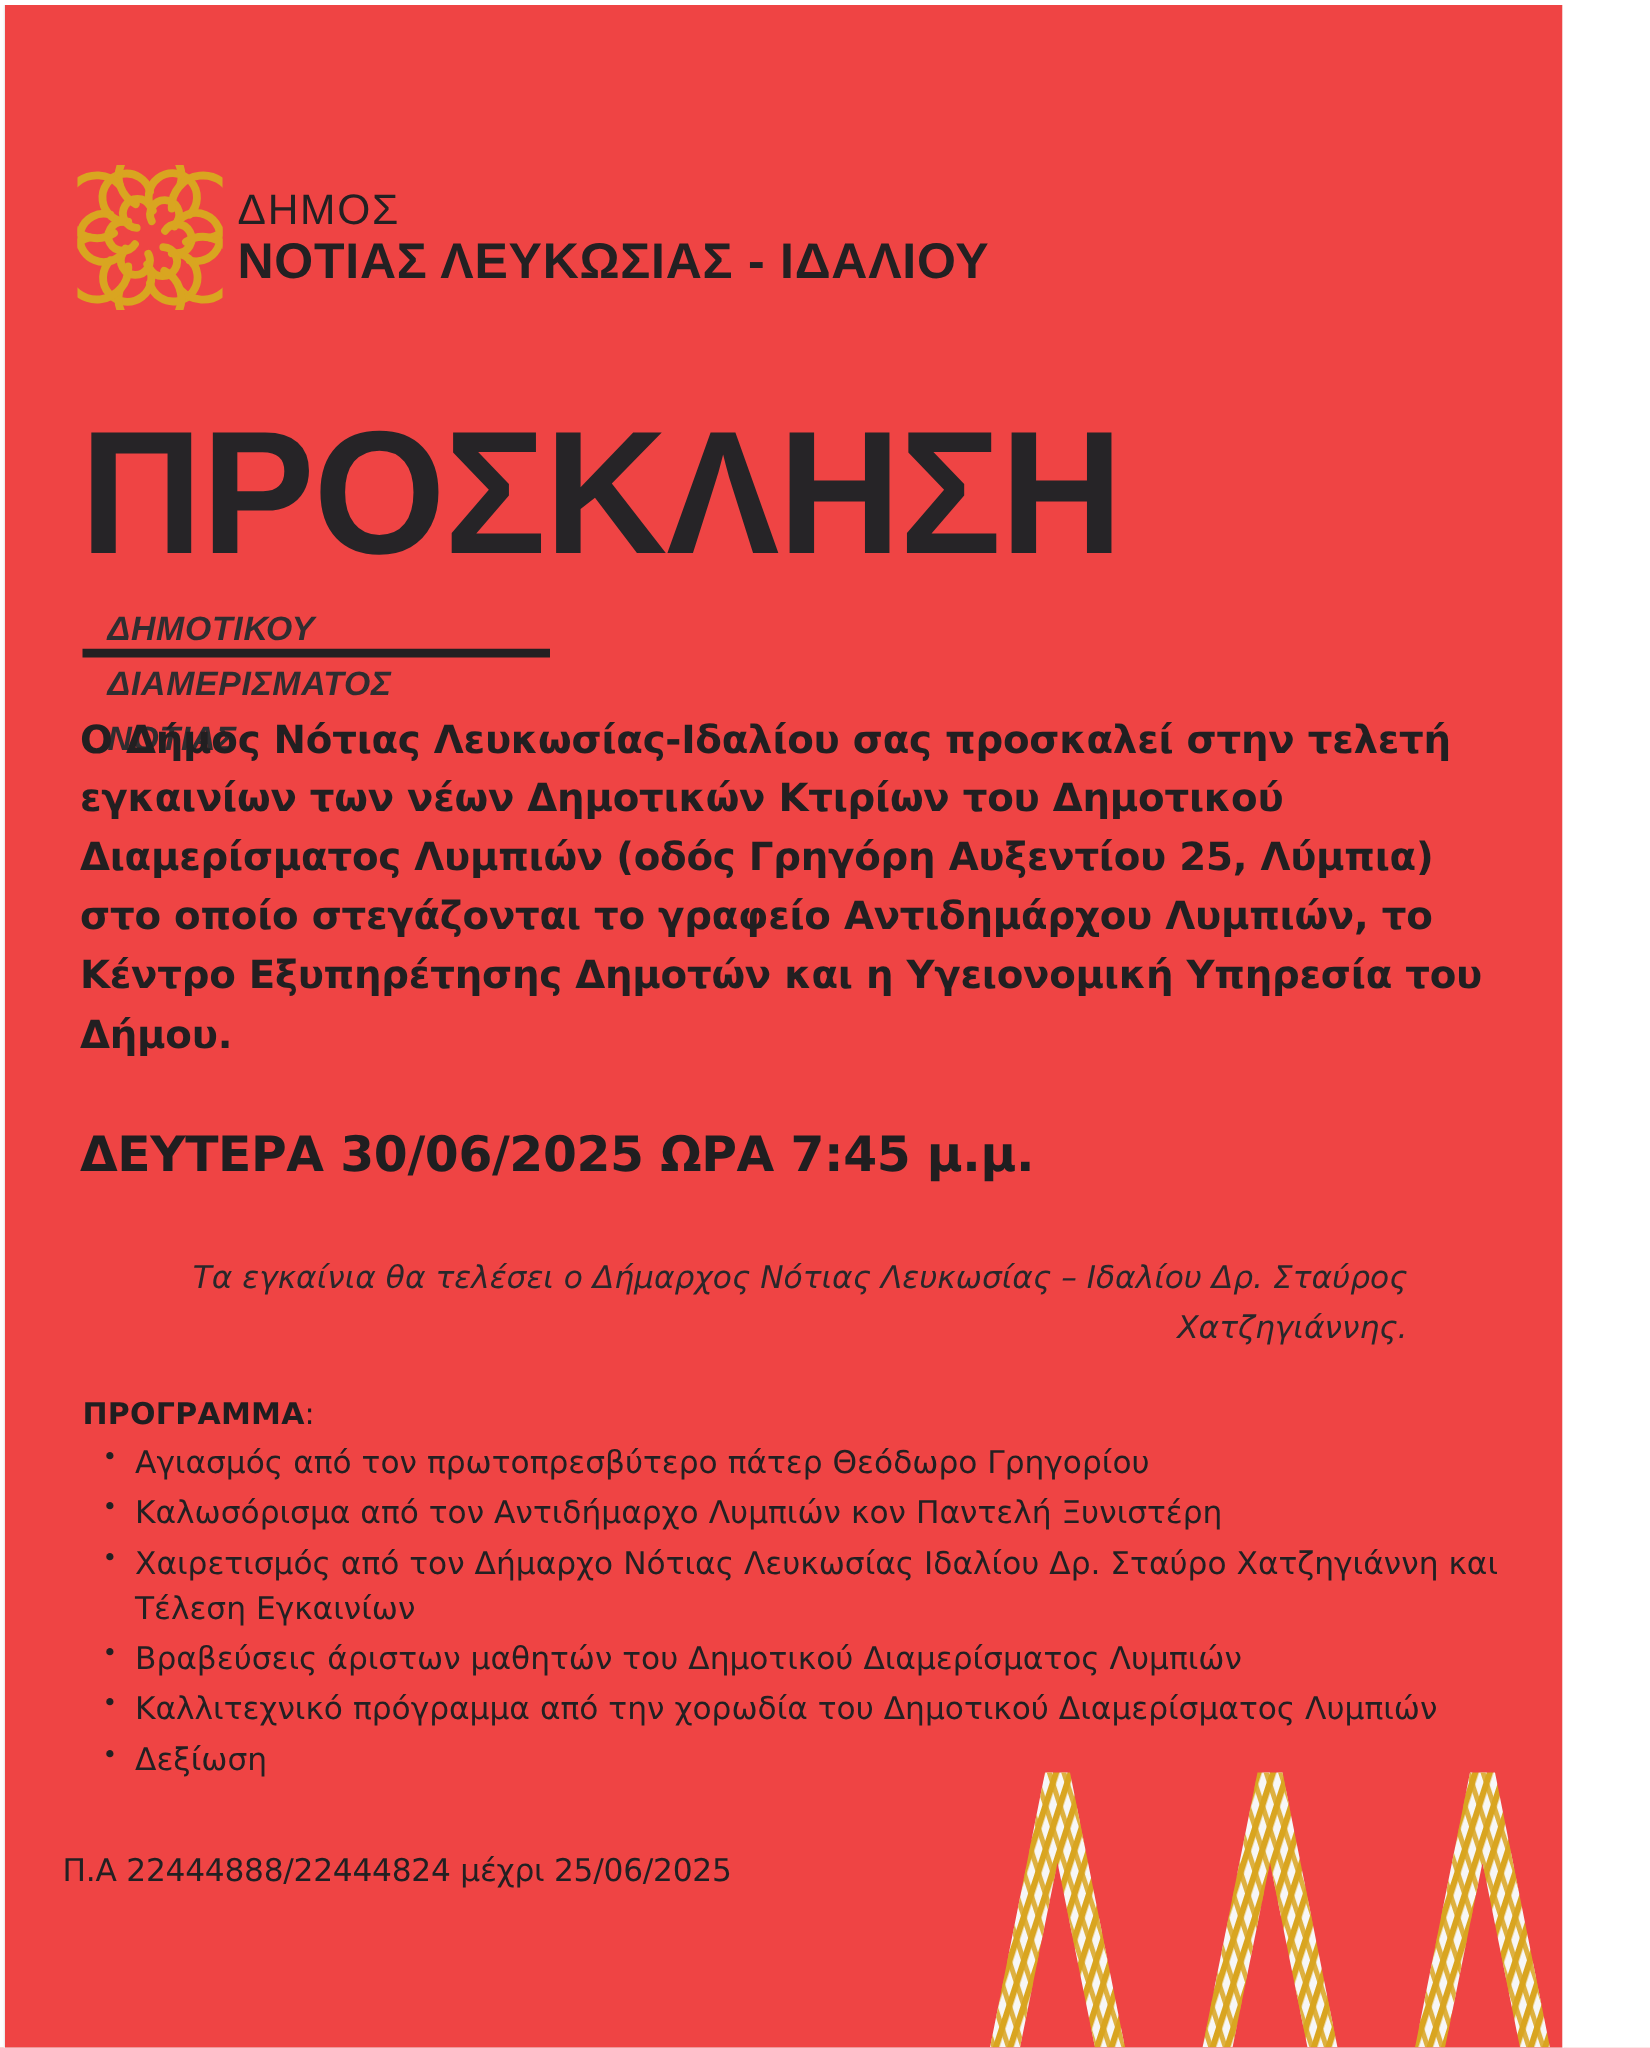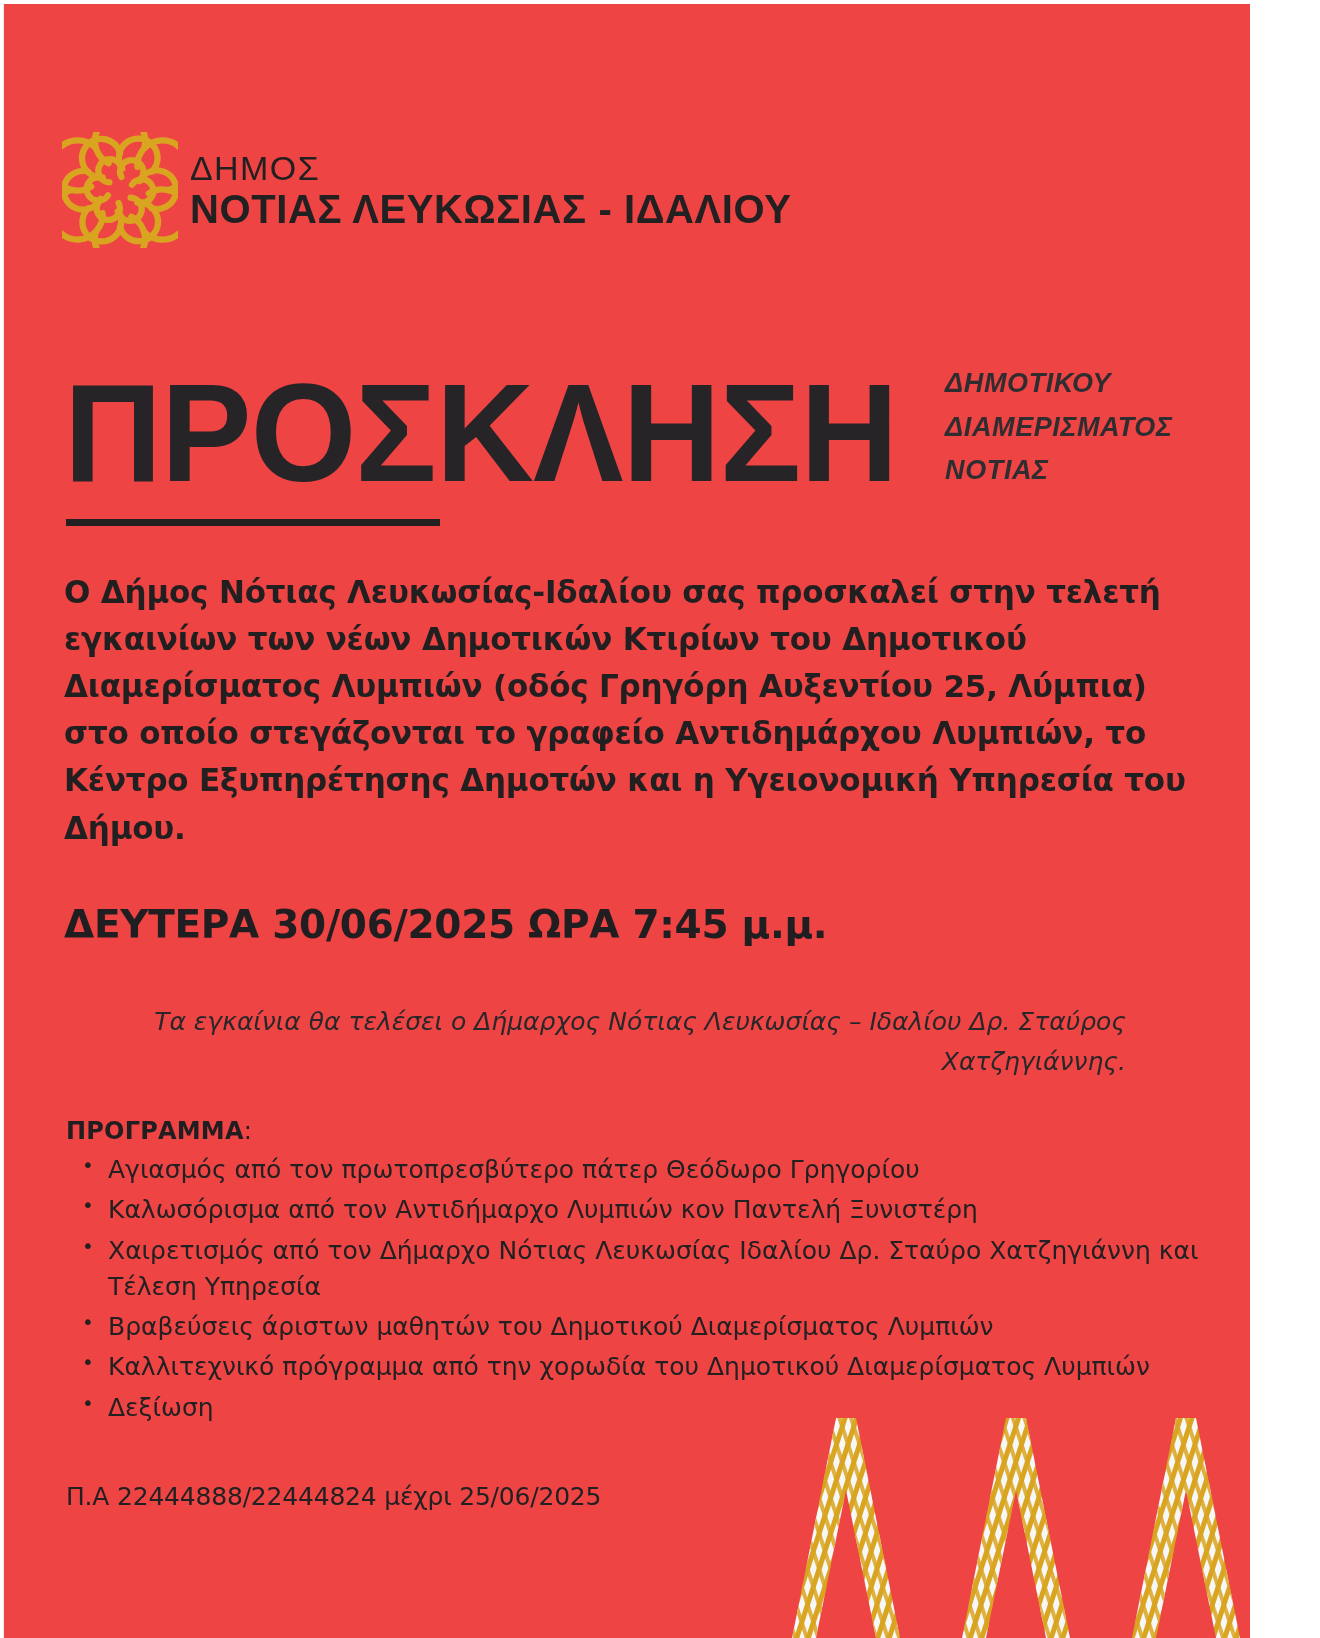--- a/index.html
+++ b/index.html
@@ -73,22 +73,23 @@
     margin-top: 4px;
     text-align: center;
   }
 
   
   .title-row {
     position: absolute;
     left: 60px;
     top: 330px;
     display: flex;
-    align-items: flex-end;
+    align-items: flex-start;
     width: 1160px;
+    flex-direction: column;
   }
   .title-main {
     font-family: "Liberation Sans", sans-serif;
     font-weight: 700;
     font-size: 140px;
     line-height: 0.86;
     letter-spacing: -1px;
     color: #262427;
     transform: scaleX(0.97);
     transform-origin: left top;
@@ -188,21 +189,21 @@
     content: "\2022";
     position: absolute;
     left: -26px;
     top: -1px;
     font-size: 20px;
     color: #232022;
   }
 
   .footer-contact {
     position: absolute;
-    left: 62px;
+    left: 46px;
     top: 1478px;
     font-family: "DejaVu Sans", sans-serif;
     font-size: 25px;
     color: #232022;
     letter-spacing: -0.2px;
     white-space: nowrap;
     z-index: 4;
   }
 
   
@@ -294,21 +295,21 @@
 
   <div class="datetime">ΔΕΥΤΕΡΑ 30/06/2025 ΩΡΑ 7:45 μ.μ.</div>
 
   <div class="note">Τα εγκαίνια θα τελέσει ο Δήμαρχος Νότιας Λευκωσίας – Ιδαλίου Δρ. Σταύρος Χατζηγιάννης.</div>
 
   <div class="prog-title"><span>ΠΡΟΓΡΑΜΜΑ</span><span class="colon">:</span></div>
 
   <ul class="prog-list">
     <li>Αγιασμός από τον πρωτοπρεσβύτερο πάτερ Θεόδωρο Γρηγορίου</li>
     <li>Καλωσόρισμα από τον Αντιδήμαρχο Λυμπιών κον Παντελή Ξυνιστέρη</li>
-    <li>Χαιρετισμός από τον Δήμαρχο Νότιας Λευκωσίας Ιδαλίου Δρ. Σταύρο Χατζηγιάννη και Τέλεση Υπηρεσία</li>
+    <li>Χαιρετισμός από τον Δήμαρχο Νότιας Λευκωσίας Ιδαλίου Δρ. Σταύρο Χατζηγιάννη και Τέλεση Εγκαινίων</li>
     <li>Βραβεύσεις άριστων μαθητών του Δημοτικού Διαμερίσματος Λυμπιών</li>
     <li>Καλλιτεχνικό πρόγραμμα από την χορωδία του Δημοτικού Διαμερίσματος Λυμπιών</li>
     <li>Δεξίωση</li>
   </ul>
 
   <div class="footer-contact">Π.Α 22444888/22444824 μέχρι 25/06/2025</div>
 
   <div class="deco">
     <svg width="520" height="230" viewBox="0 0 520 230" aria-hidden="true">
       <defs>

